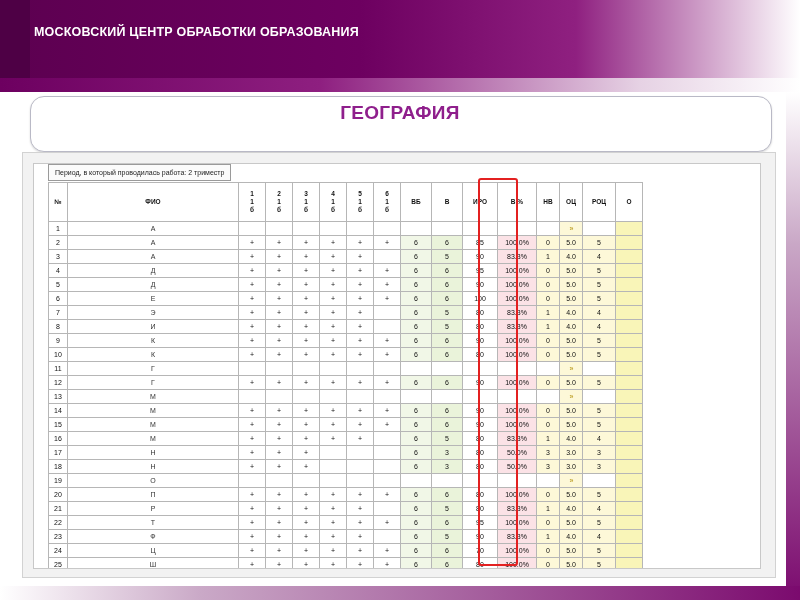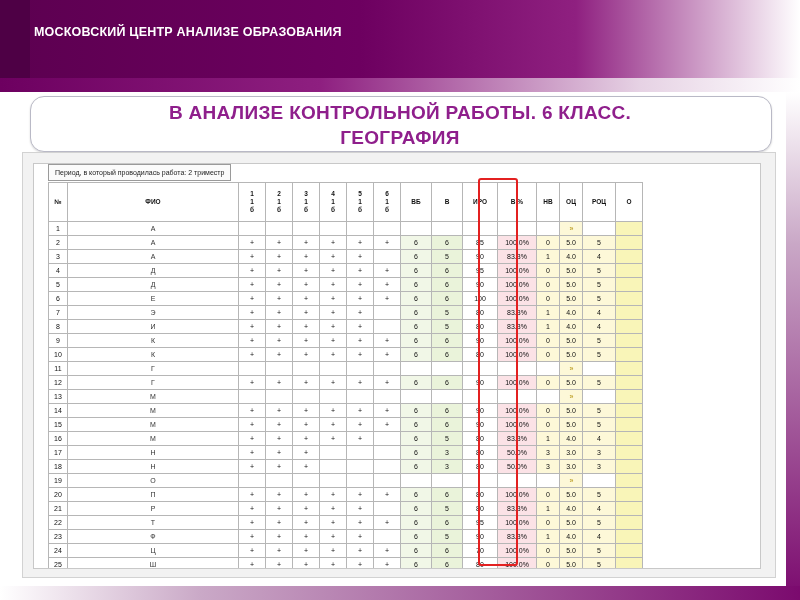--- a/index.html
+++ b/index.html
@@ -197,27 +197,26 @@
   }
 </style>
 </head>
 <body>
 
 <div class="slide">
 
   <div class="header-band"></div>
   <div class="header-left-block"></div>
   <div class="header-text">
-    <div>МОСКОВСКИЙ ЦЕНТР АНАЛИЗЕ ОБРАЗОВАНИЯ</div>
+    <div>МОСКОВСКИЙ ЦЕНТР ОБРАБОТКИ ОБРАЗОВАНИЯ</div>
   </div>
   <div class="sub-band"></div>
 
   <div class="title-box"></div>
   <div class="title-text">
-    <div>В АНАЛИЗЕ КОНТРОЛЬНОЙ РАБОТЫ. 6 КЛАСС.</div>
     <div>ГЕОГРАФИЯ</div>
   </div>
 
   <div class="content-frame">
     <div class="inner-white">
       <div class="period-box">Период, в который проводилась работа: 2 триместр</div>
 
       <table class="grid">
         <thead>
           <tr>

